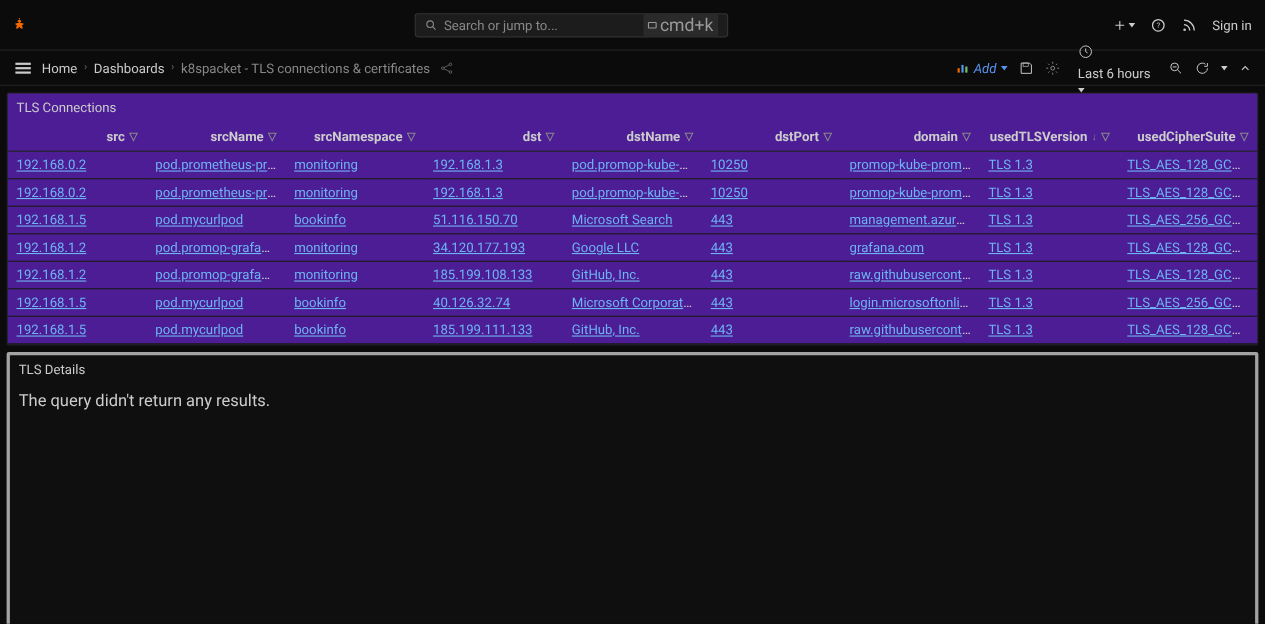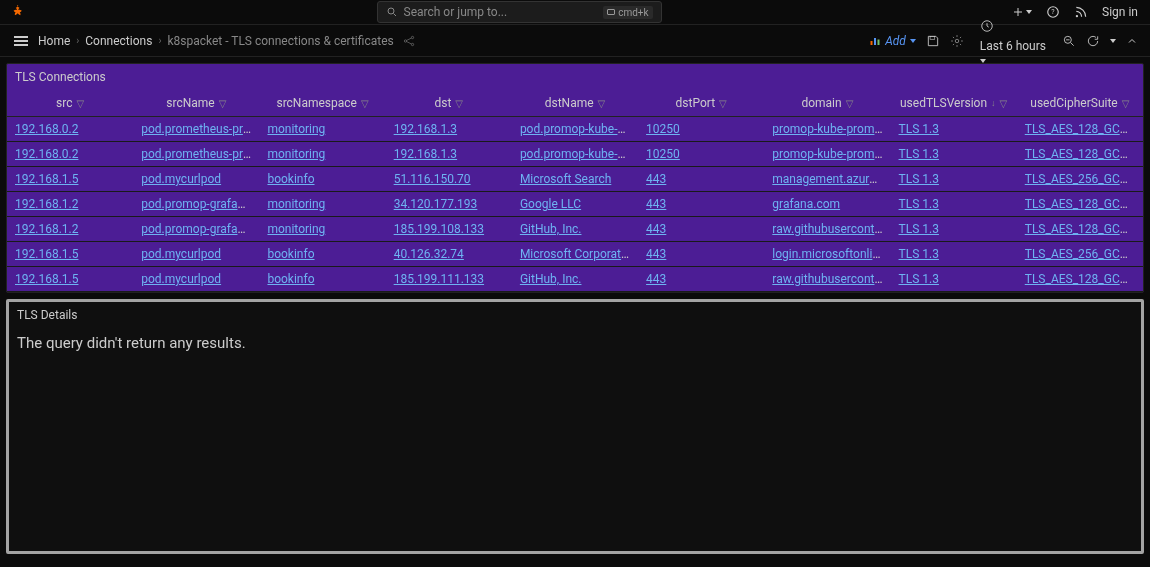--- a/index.html
+++ b/index.html
@@ -6,21 +6,21 @@
   body {
     background: #0b0b0b;
     color: #ccc;
     font-family: -apple-system, BlinkMacSystemFont, "Segoe UI", Roboto, sans-serif;
     font-size: 12px;
     width: 1150px;
     height: 567px;
     overflow: hidden;
   }
   .topbar {
-    height: 25px;
+    height: 46px;
     display: flex;
     align-items: center;
     padding: 0 8px;
     border-bottom: 1px solid #222;
   }
   .logo {
     width: 18px; height: 18px;
     display: flex; align-items: center; justify-content: center;
   }
   .searchbox {
@@ -32,21 +32,21 @@
     border: 1px solid #333;
     border-radius: 3px;
     display: flex;
     align-items: center;
     padding: 0 8px;
     color: #888;
     gap: 6px;
   }
   .searchbox .kbd {
     margin-left: auto;
-    font-size: 10px;
+    font-size: 16px;
     background: #2a2a2a;
     padding: 1px 4px;
     border-radius: 2px;
     color: #999;
     display: flex;
     align-items: center;
     gap: 3px;
   }
   .kbd-icon {
     display: inline-block;
@@ -108,23 +108,23 @@
     padding: 6px 8px;
     color:#ccc;
     font-size: 12px;
   }
   table.tls {
     width: 100%;
     border-collapse: collapse;
     table-layout: fixed;
   }
   table.tls th {
-    text-align: center;
+    text-align: right;
     color: #ccc;
-    font-weight: 400;
+    font-weight: 700;
     font-size: 12px;
     padding: 6px 8px;
     border-bottom: 1px solid #222;
     position: relative;
   }
   table.tls th .th-wrap { display:inline-flex; align-items:center; gap:4px; }
   .filter-ic { color:#888; font-size:10px; }
   .sort-ic { color:#888; font-size:9px; }
   table.tls td {
     padding: 5px 8px;
@@ -201,21 +201,21 @@
 
 <div class="navbar">
   <div class="hamburger">
       <span></span>
       <span></span>
       <span></span>
     </div>
   <div class="breadcrumb">
     <a>Home</a>
     <span class="sep">›</span>
-    <a>Connections</a>
+    <a>Dashboards</a>
     <span class="sep">›</span>
     <span class="cur">k8spacket - TLS connections &amp; certificates</span>
   </div>
   <div class="share-ic">
     <svg width="14" height="14" viewBox="0 0 24 24">
         <circle cx="6" cy="12" r="2" stroke="#888" fill="none"></circle>
         <circle cx="18" cy="6" r="2" stroke="#888" fill="none"></circle>
         <circle cx="18" cy="18" r="2" stroke="#888" fill="none"></circle>
         <path d="M8 11l8-4M8 13l8 4" stroke="#888"></path>
       </svg>

